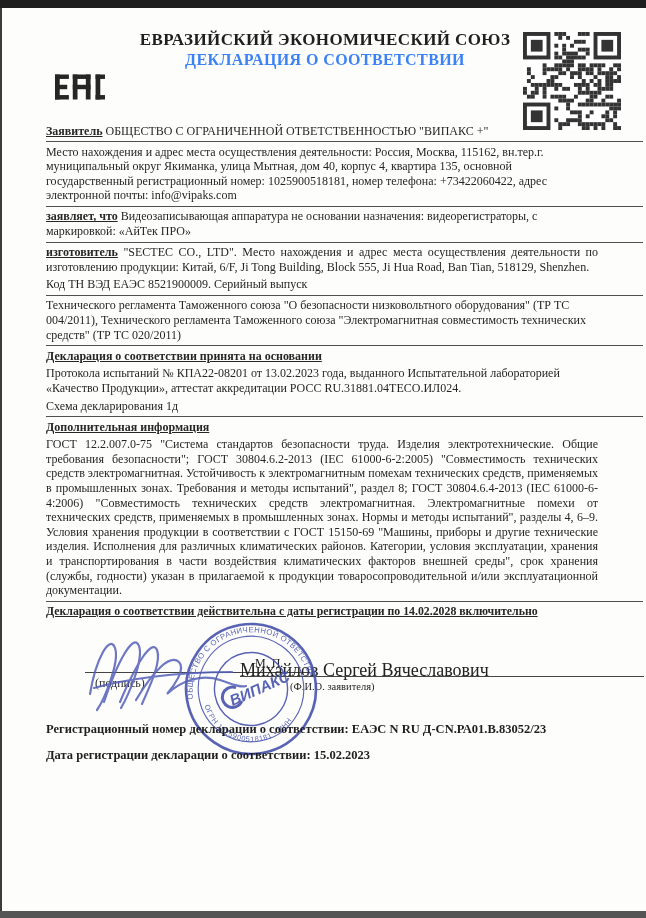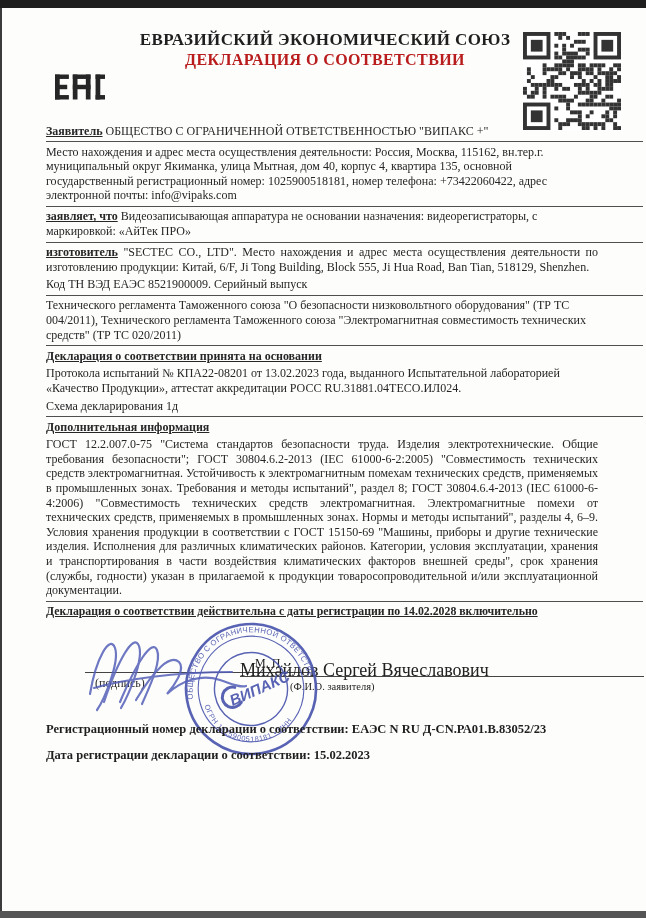--- a/index.html
+++ b/index.html
@@ -10,21 +10,21 @@
     color:#262626;
     padding-left:18px;
   }
   .edge-top{position:absolute;left:0;top:0;width:646px;height:8px;background:#1e1e1e;}
   .edge-bottom{position:absolute;left:0;bottom:0;width:646px;height:7px;background:#555;}
   .edge-left{position:absolute;left:0;top:8px;bottom:0;width:2px;background:#3c3c3c;}
   .edge-right{position:absolute;right:0;top:8px;bottom:0;width:3px;background:#333;}
 
   .titles{position:absolute;left:110px;top:30px;width:430px;text-align:center;}
   .title-union{font-size:17px;font-weight:bold;letter-spacing:.4px;line-height:20px;color:#1f1f1f;}
-  .title-doc{font-size:16px;font-weight:bold;letter-spacing:.4px;line-height:19px;color:#b91c1c;}
+  .title-doc{font-size:16px;font-weight:bold;letter-spacing:.4px;line-height:19px;color:#3b82f6;}
 
   .eac{position:absolute;left:55px;top:64px;width:50px;height:46px;}
   .qr{position:absolute;left:523px;top:32px;width:98px;height:98px;}
 
   .content{position:absolute;left:46px;top:122px;width:597px;font-size:12px;line-height:14.6px;}
   .row{padding:1.5px 45px 1.5px 0;}
   .sep{border-bottom:1px solid #4f4f4f;padding-bottom:3px;margin-bottom:1px;}
   .b{font-weight:bold;text-decoration:underline;}
   .just{text-align:justify;}
   .nowrap{white-space:nowrap;padding-right:0;}

